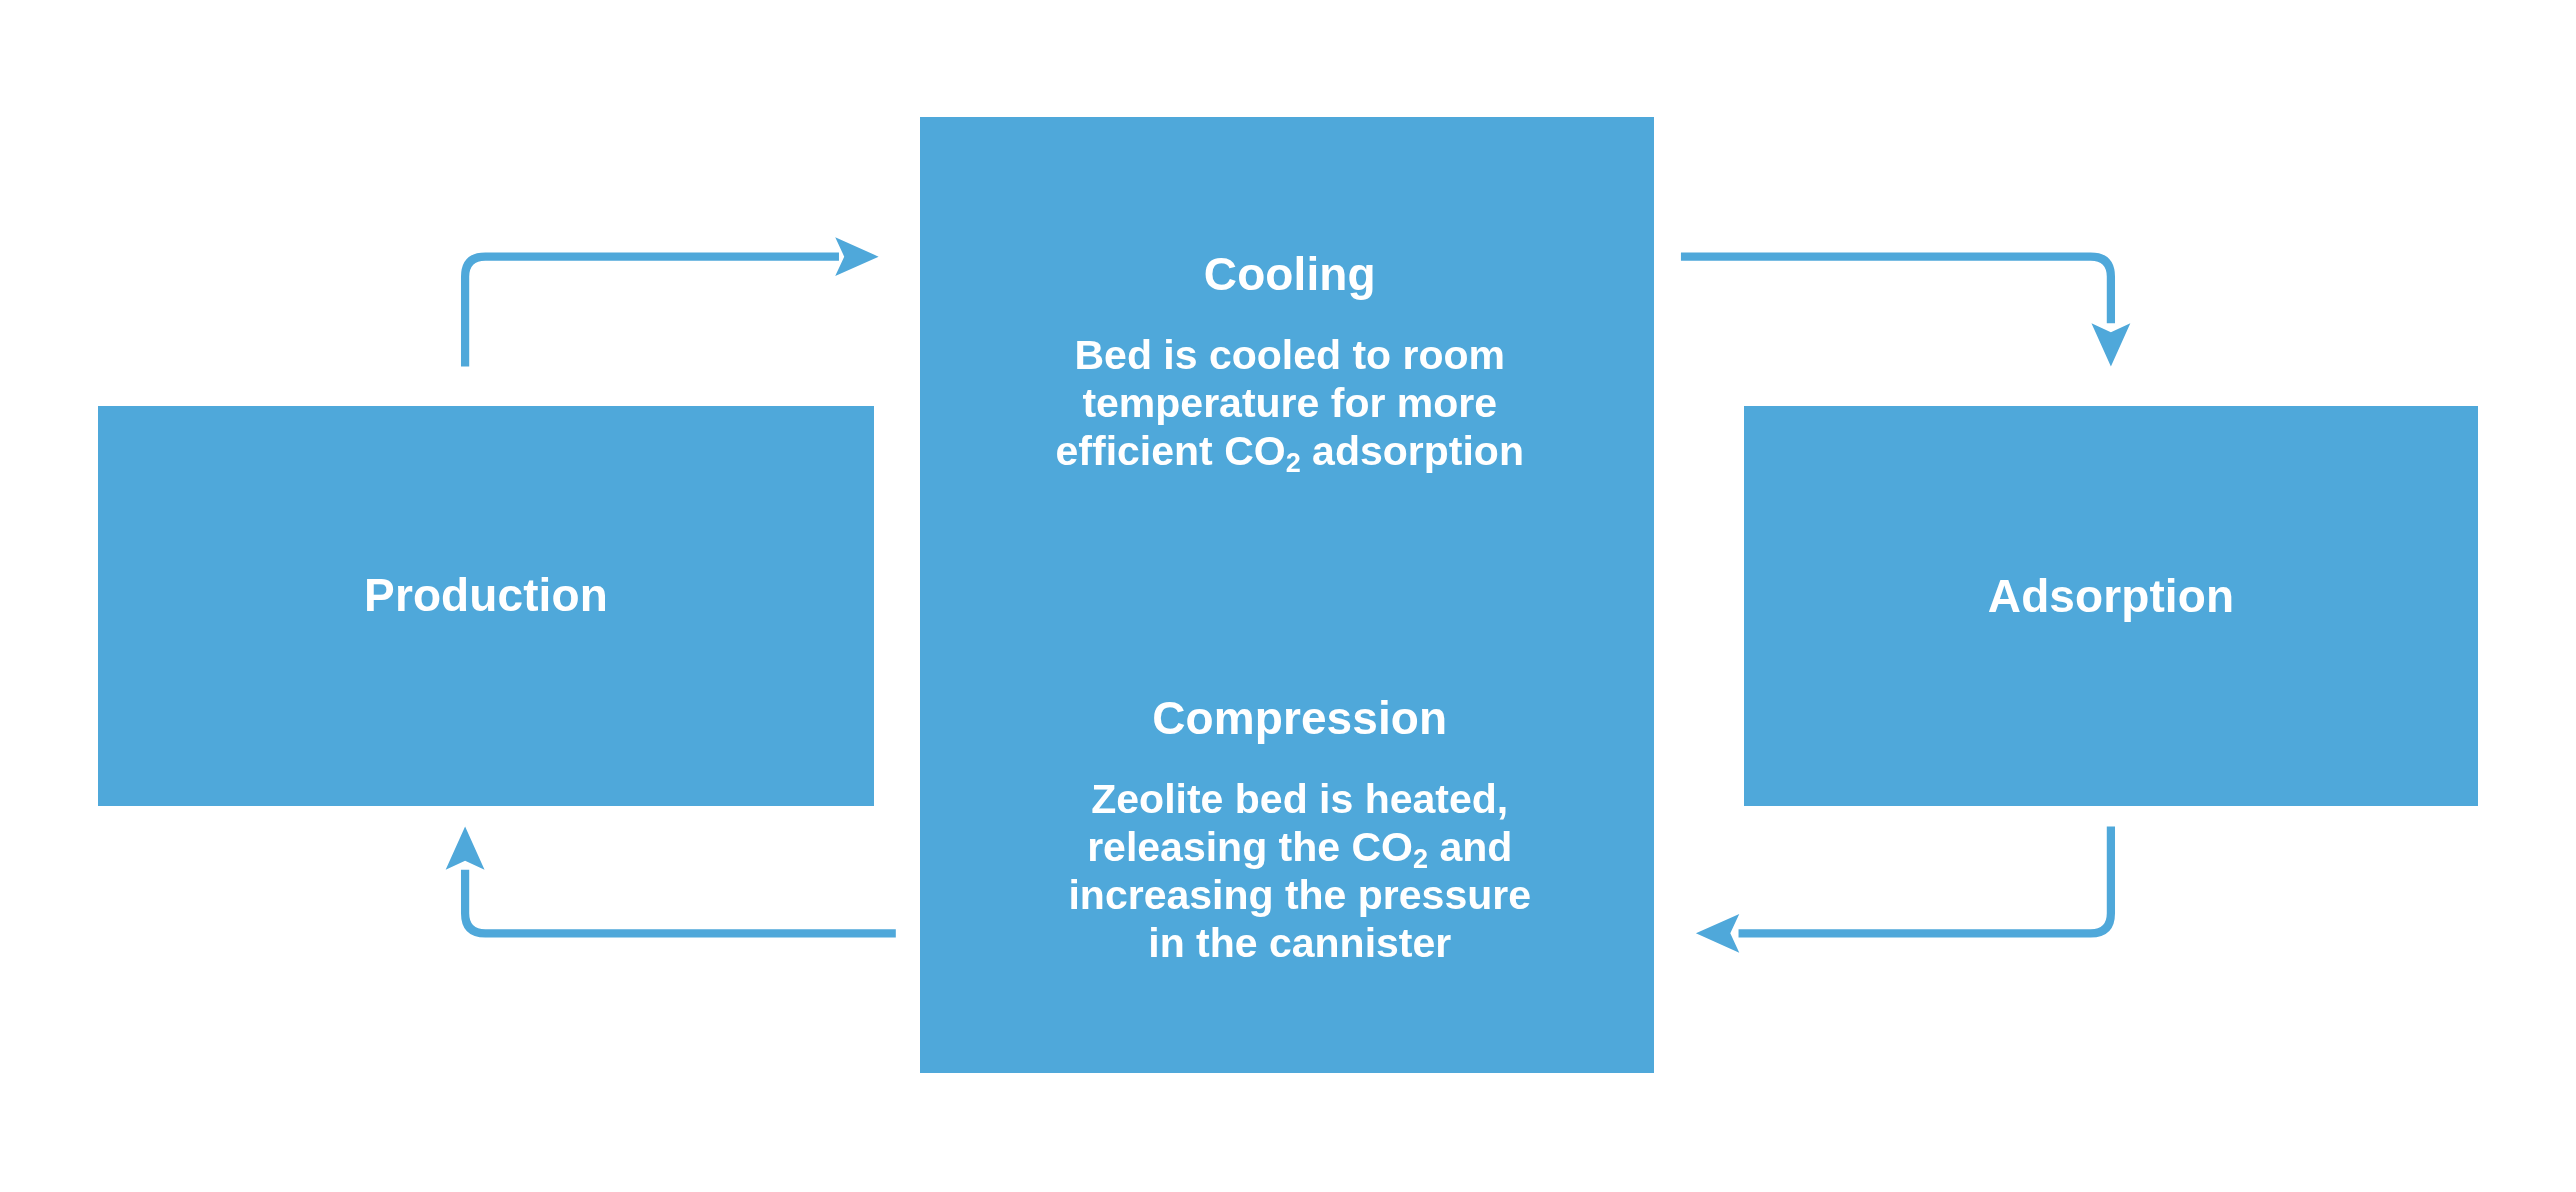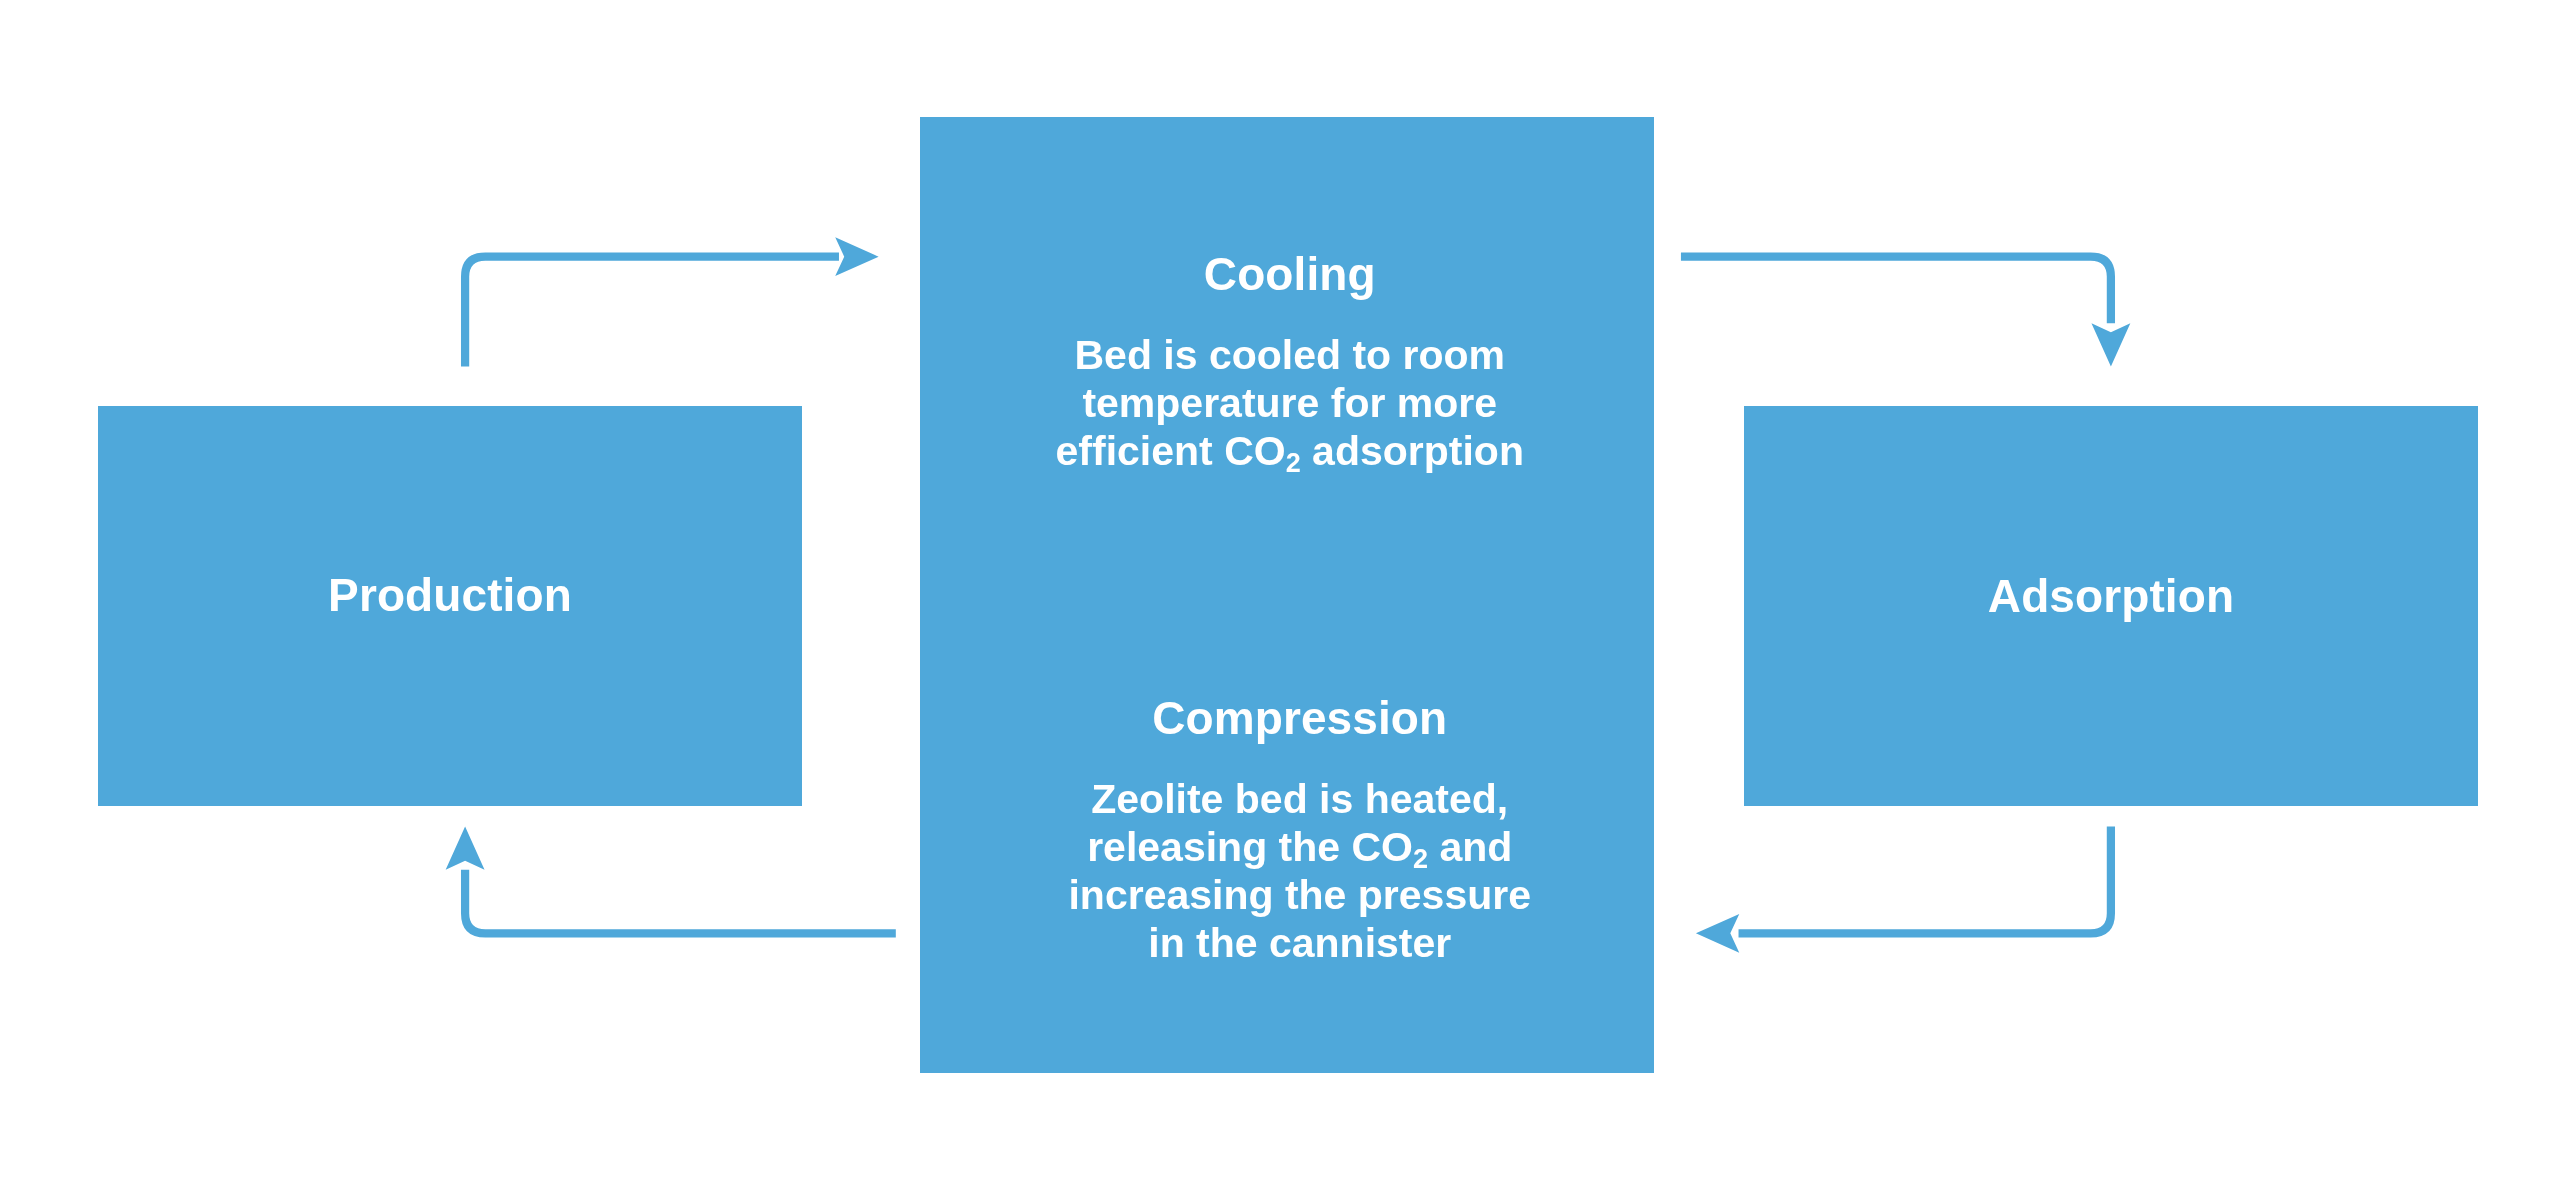--- a/index.html
+++ b/index.html
@@ -51,21 +51,21 @@
     white-space: pre-line;
   }
   .node-desc sub {
     font-size: 0.66em;
     vertical-align: baseline;
     position: relative;
     bottom: -0.28em;
   }
 
   
-  #node-production  { left: 98px;  top: 406px;  width: 704px;  height: 400px; }
+  #node-production  { left: 98px;  top: 406px;  width: 776px;  height: 400px; }
   #node-cooling     { left: 920px; top: 117px;  width: 734px;  height: 509px; padding-left: 19px; }
   #node-adsorption  { left: 1744px; top: 406px;  width: 734px;  height: 400px; }
   #node-compression { left: 920px; top: 606px;  width: 734px;  height: 467px; padding-left: 39px; }
 
   #node-cooling .node-title { margin-bottom: 16.5px; }
   #node-compression .node-title { margin-bottom: 16.5px; }
   #node-adsorption .node-title { margin-bottom: 18px; }
 </style>
 </head>
 <body>

